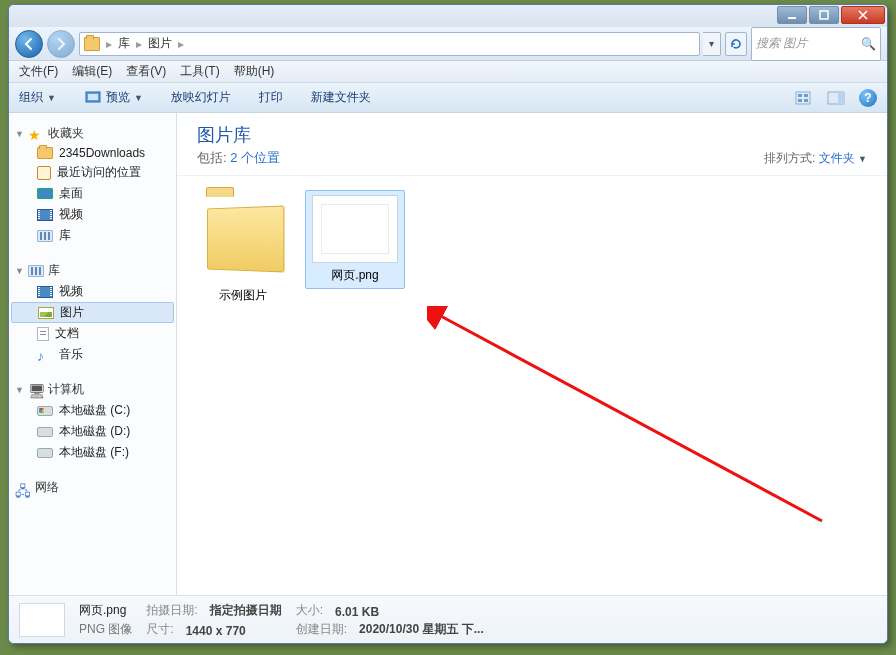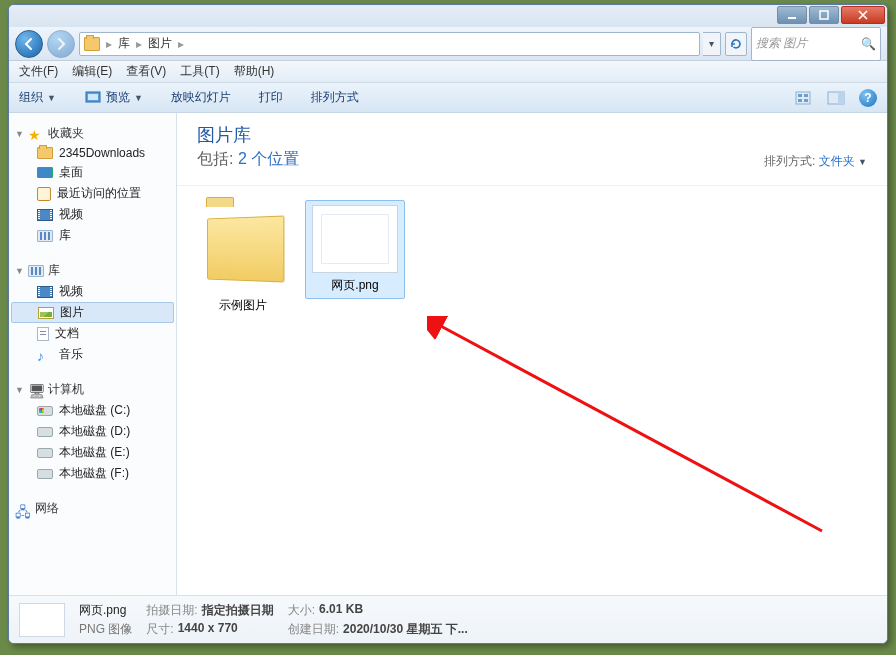--- a/index.html
+++ b/index.html
@@ -67,23 +67,23 @@
   .ticon.pic:after{ content:""; position:absolute; left:1px; right:1px; bottom:1px; height:5px; background:linear-gradient(135deg,#9cc45a 50%,#7ab032 50%);}
   .ticon.doc { width:12px; height:14px; background:#fff; border:1px solid #a8b8c8; position:relative;}
   .ticon.doc:after{ content:""; position:absolute; left:2px; right:2px; top:3px; height:6px; background:repeating-linear-gradient(#88a 0 1px, transparent 1px 3px);}
   .ticon.music { color:#3f88e8; font-size:14px; }
   .ticon.computer { color:#555; font-size:14px; }
   .ticon.drive { width:16px; height:10px; background:#d8dde2; border:1px solid #9aa; border-radius:2px; position:relative;}
   .ticon.drive.sys:after{ content:""; position:absolute; left:1px; top:1px; width:5px; height:5px; background:conic-gradient(#d33,#fc3,#3c3,#39f,#d33); border-radius:1px;}
   .ticon.net { color:#3a78c8; font-size:14px;}
   
   .content { flex:1; display:flex; flex-direction:column; background:#fff; }
-  .content-header { padding:10px 20px 15px; border-bottom:1px solid #eef2f6; display:flex; align-items:flex-end;}
+  .content-header { padding:10px 20px 8px; border-bottom:1px solid #eef2f6; display:flex; align-items:flex-end;}
   .lib-title { font-size:18px; color:#1f5aa8; }
-  .lib-sub { font-size:16px; color:#666; margin-top:2px;}
+  .lib-sub { font-size:13px; color:#666; margin-top:2px;}
   .lib-sub a { color:#2a6fc8; text-decoration:none;}
   .arrange { margin-left:auto; font-size:12px; color:#666;margin-top:16px;}
   .arrange a { color:#2a6fc8; text-decoration:none;}
   .items { flex:1; padding:14px 16px; display:flex; gap:12px; align-items:flex-start; position:relative;}
   .item { width:100px; text-align:center; font-size:12px; padding:4px; border:1px solid transparent; border-radius:2px;}
   .item.selected { background:#d8ecff; border:1px solid #8cc0ee;}
   .thumb { width:92px; height:88px; margin:0 auto 4px; display:flex; align-items:center; justify-content:center;}
   .thumb.folder { position:relative;}
   .thumb.folder .fbody { width:78px; height:64px; background:linear-gradient(#fce7a0,#f1cc64); border:1px solid #d6ad3e; border-radius:2px; transform: perspective(120px) rotateY(-8deg); position:relative;}
   .thumb.folder .ftab { position:absolute; left:8px; top:-8px; width:28px; height:10px; background:#f3d988; border:1px solid #d6ad3e; border-bottom:none; border-radius:2px 2px 0 0;}
@@ -92,21 +92,21 @@
   
   .arrow-anno { position:absolute; left:250px; top:130px; pointer-events:none;}
   
   .details { height:48px; border-top:1px solid #d8e1ea; background:linear-gradient(#f6f9fc,#eef3f8); display:flex; align-items:center; padding:4px 10px; font-size:12px; color:#555; gap:14px;}
   .details .thumb-sm { width:46px; height:34px; border:1px solid #cfd9e4; background:#fff;}
   .details .col { display:flex; flex-direction:column; gap:2px;}
   .details .name { color:#222;}
   .details .meta { color:#777;}
   .details .lbl { color:#888;}
   .details .val { color:#444;font-weight:bold;}
-  .kv { display:flex; gap:4px;}
+  .kv { display:flex; gap:12px;align-items:flex-end;}
 </style>
 </head>
 <body>
 
 <div class="window">
 
   <div class="titlebar">
     <div class="winbtn min">
       <svg width="10" height="10">
           <rect x="1" y="7" width="8" height="2" fill="#fff"></rect>
@@ -174,21 +174,21 @@
           <svg width="16" height="14">
             <rect x="1" y="1" width="14" height="10" fill="#5aa0de" stroke="#2a6aae"></rect>
             <rect x="3" y="3" width="10" height="6" fill="#cfe7fb"></rect>
           </svg>
         </span>
       <span>预览</span> 
         <span class="drop">▼</span>
     </div>
     <div class="btn">放映幻灯片</div>
     <div class="btn">打印</div>
-    <div class="btn">排列方式</div>
+    <div class="btn">新建文件夹</div>
     <div class="right">
       <span class="ico">
           <svg width="22" height="14">
             <rect x="1" y="1" width="14" height="12" fill="#dfeaf6" stroke="#8fb0d0"></rect>
             <rect x="3" y="3" width="4" height="3" fill="#6aa0d0"></rect>
             <rect x="9" y="3" width="4" height="3" fill="#6aa0d0"></rect>
             <rect x="3" y="8" width="4" height="3" fill="#6aa0d0"></rect>
             <rect x="9" y="8" width="4" height="3" fill="#6aa0d0"></rect>
             <path d="M18 4 l3 3 l-3 3" fill="#567"></path>
           </svg>
@@ -210,26 +210,26 @@
         <div class="tree-header">
             <span class="tri">▼</span>
             <span class="ticon star">★</span>
             <span>收藏夹</span>
           </div>
         <div class="tree-item">
             <span class="ticon folder"></span>
             <span>2345Downloads</span>
           </div>
         <div class="tree-item">
+            <span class="ticon recent"></span>
+            <span>最近访问的位置</span>
+          </div>
+        <div class="tree-item">
             <span class="ticon desktop"></span>
             <span>桌面</span>
-          </div>
-        <div class="tree-item">
-            <span class="ticon recent"></span>
-            <span>最近访问的位置</span>
           </div>
         <div class="tree-item">
             <span class="ticon video"></span>
             <span>视频</span>
           </div>
         <div class="tree-item">
             <span class="ticon lib"></span>
             <span>库</span>
           </div>
       </div>
@@ -264,24 +264,20 @@
             <span class="ticon computer">🖥</span>
             <span>计算机</span>
           </div>
         <div class="tree-item">
             <span class="ticon drive sys"></span>
             <span>本地磁盘 (C:)</span>
           </div>
         <div class="tree-item">
             <span class="ticon drive"></span>
             <span>本地磁盘 (D:)</span>
-          </div>
-        <div class="tree-item">
-            <span class="ticon drive"></span>
-            <span>本地磁盘 (E:)</span>
           </div>
         <div class="tree-item">
             <span class="ticon drive"></span>
             <span>本地磁盘 (F:)</span>
           </div>
       </div>
 
       <div class="tree-group">
         <div class="tree-header">
             <span class="ticon net">🖧</span>

